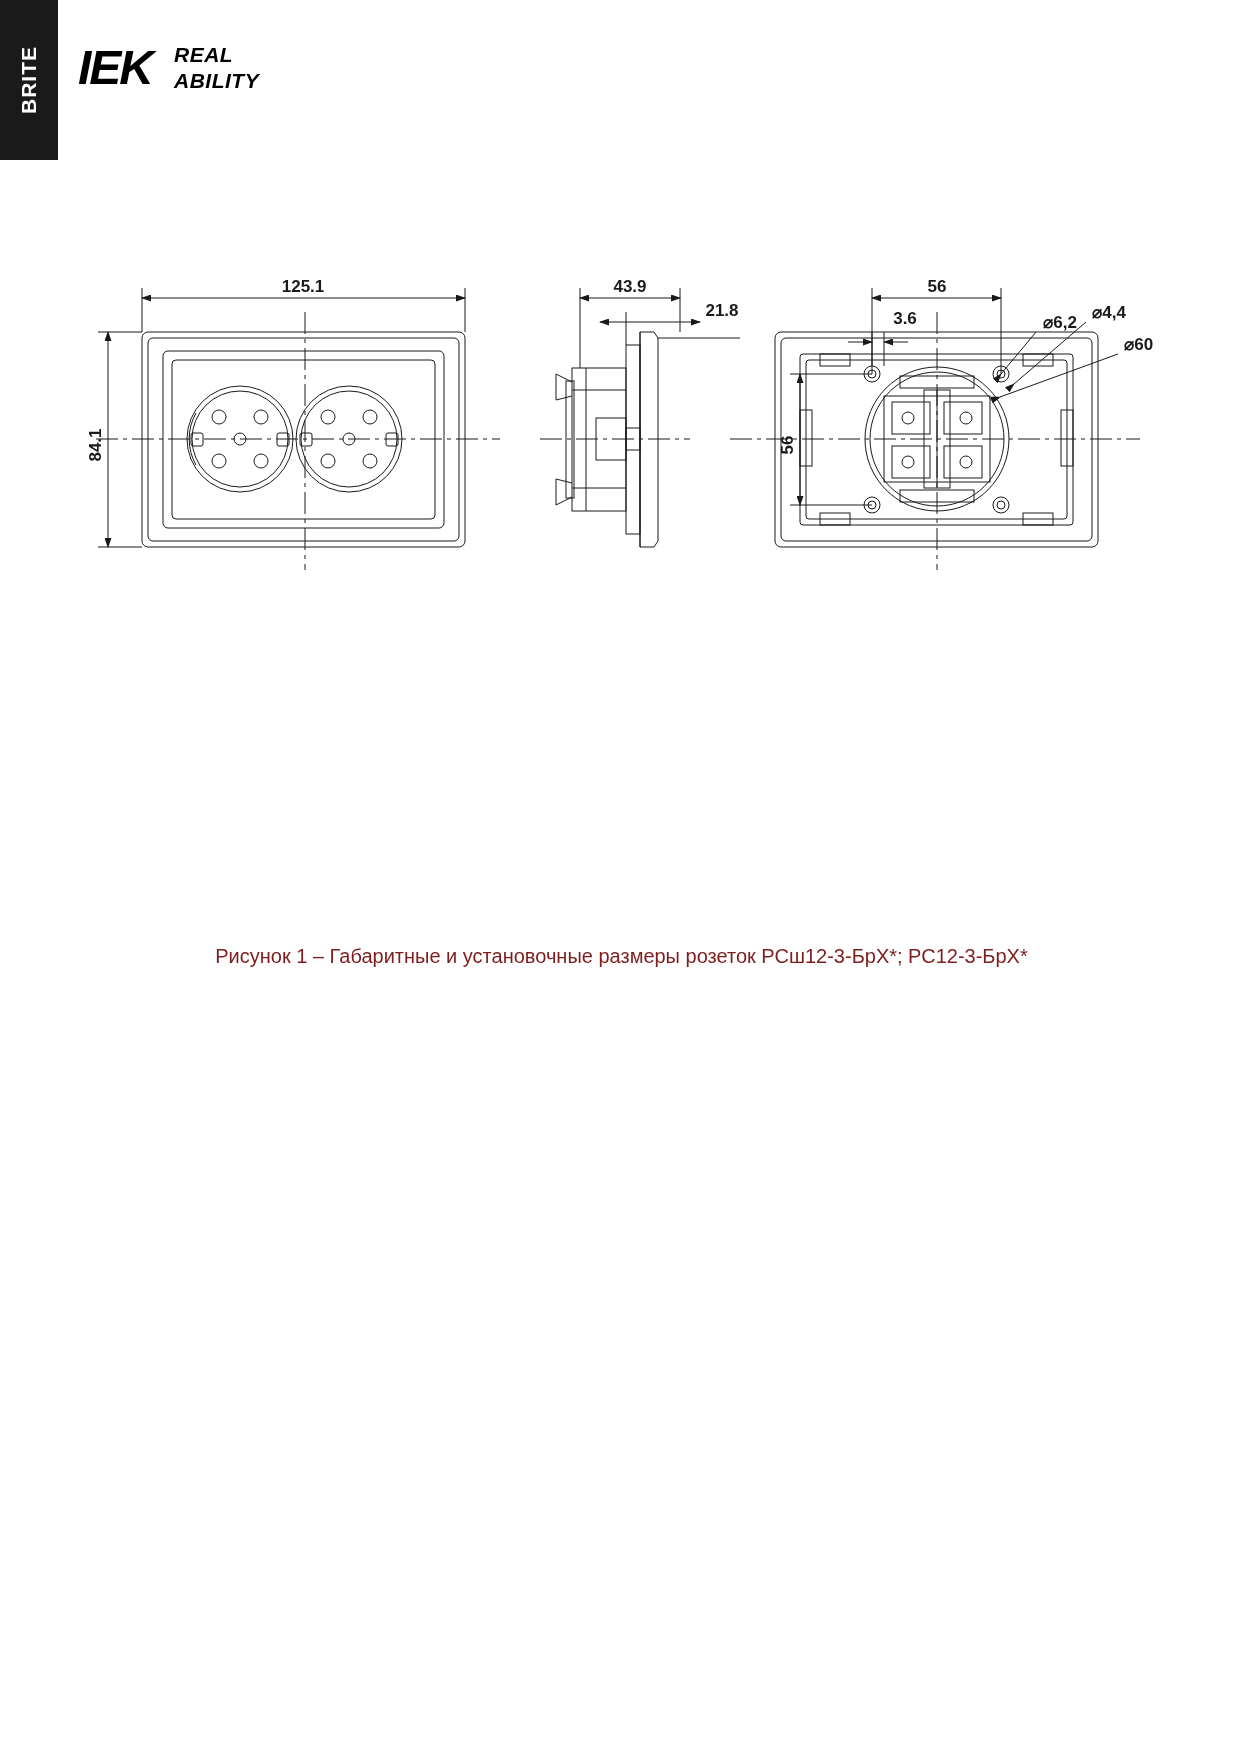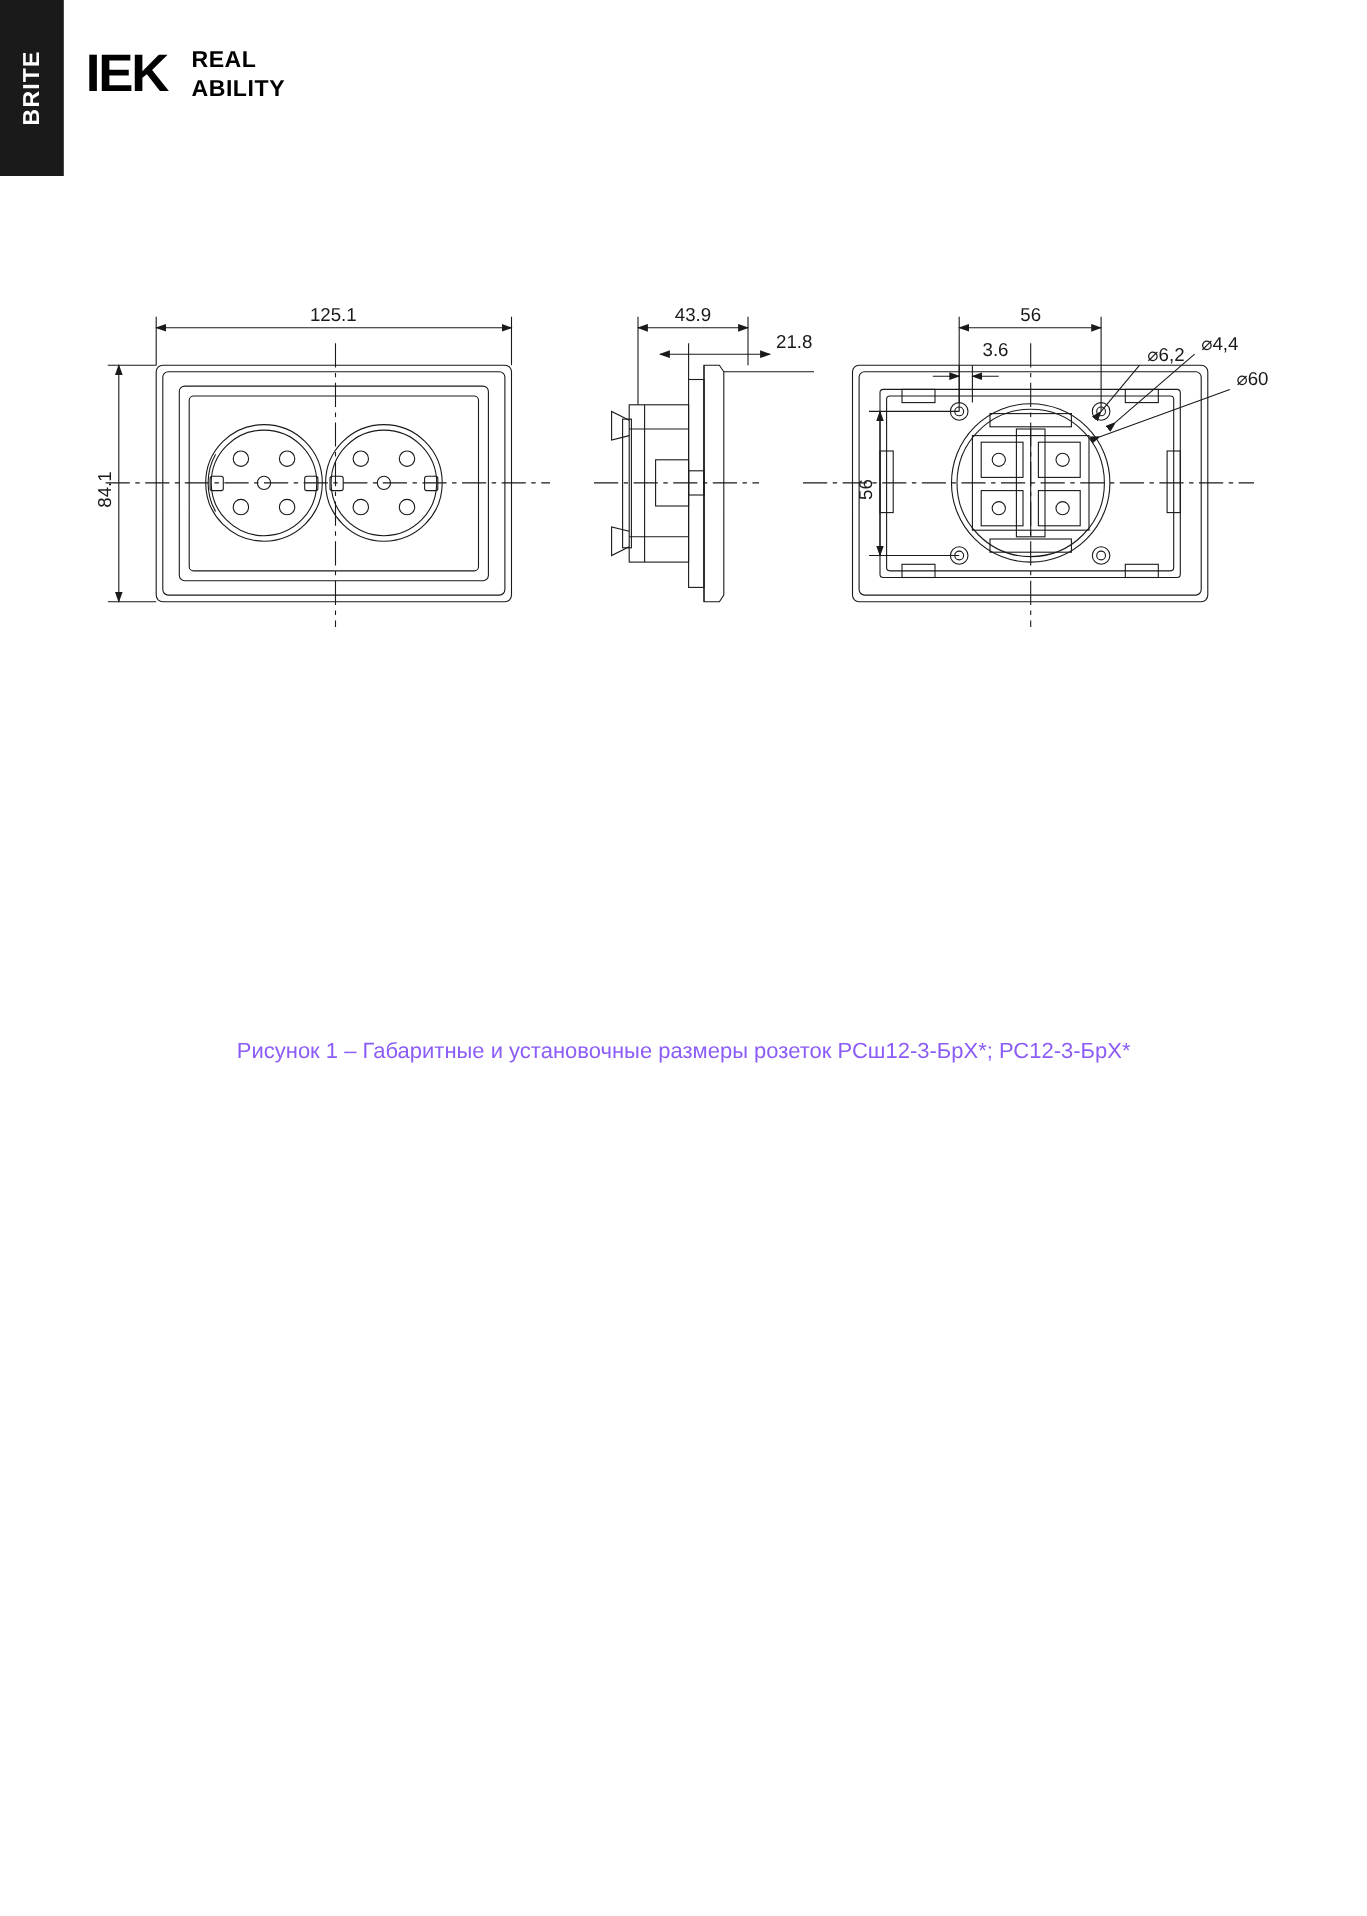--- a/index.html
+++ b/index.html
@@ -40,20 +40,21 @@
     font-weight: bold;
     letter-spacing: 1px;
     white-space: nowrap;
   }
   .logo-block {
     position: absolute;
     left: 78px;
     top: 42px;
     display: flex;
     align-items: center;
+    font-style: italic;
   }
   .logo-iek {
     font-size: 48px;
     font-weight: bold;
     letter-spacing: -2px;
     line-height: 1;
     font-family: "Liberation Sans", sans-serif;
   }
   .logo-tagline {
     margin-left: 22px;
@@ -63,32 +64,33 @@
     letter-spacing: 0.5px;
   }
 
   
   .drawing-area {
     position: absolute;
     left: 0;
     top: 250px;
     width: 1091px;
     height: 370px;
+    font-weight: bold;
   }
   .drawing-area svg { display: block; }
 
   
   .caption {
     position: absolute;
     left: 0;
     top: 945px;
     width: 1243px;
     text-align: center;
     font-size: 20px;
-    color: #8b5cf6;
+    color: #7f1d1d;
   }
 </style>
 </head>
 <body>
 
 <div class="header-band">
   <div class="brand-tab">
     <span class="brand-tab-text">BRITE</span>
   </div>
   <div class="logo-block">

